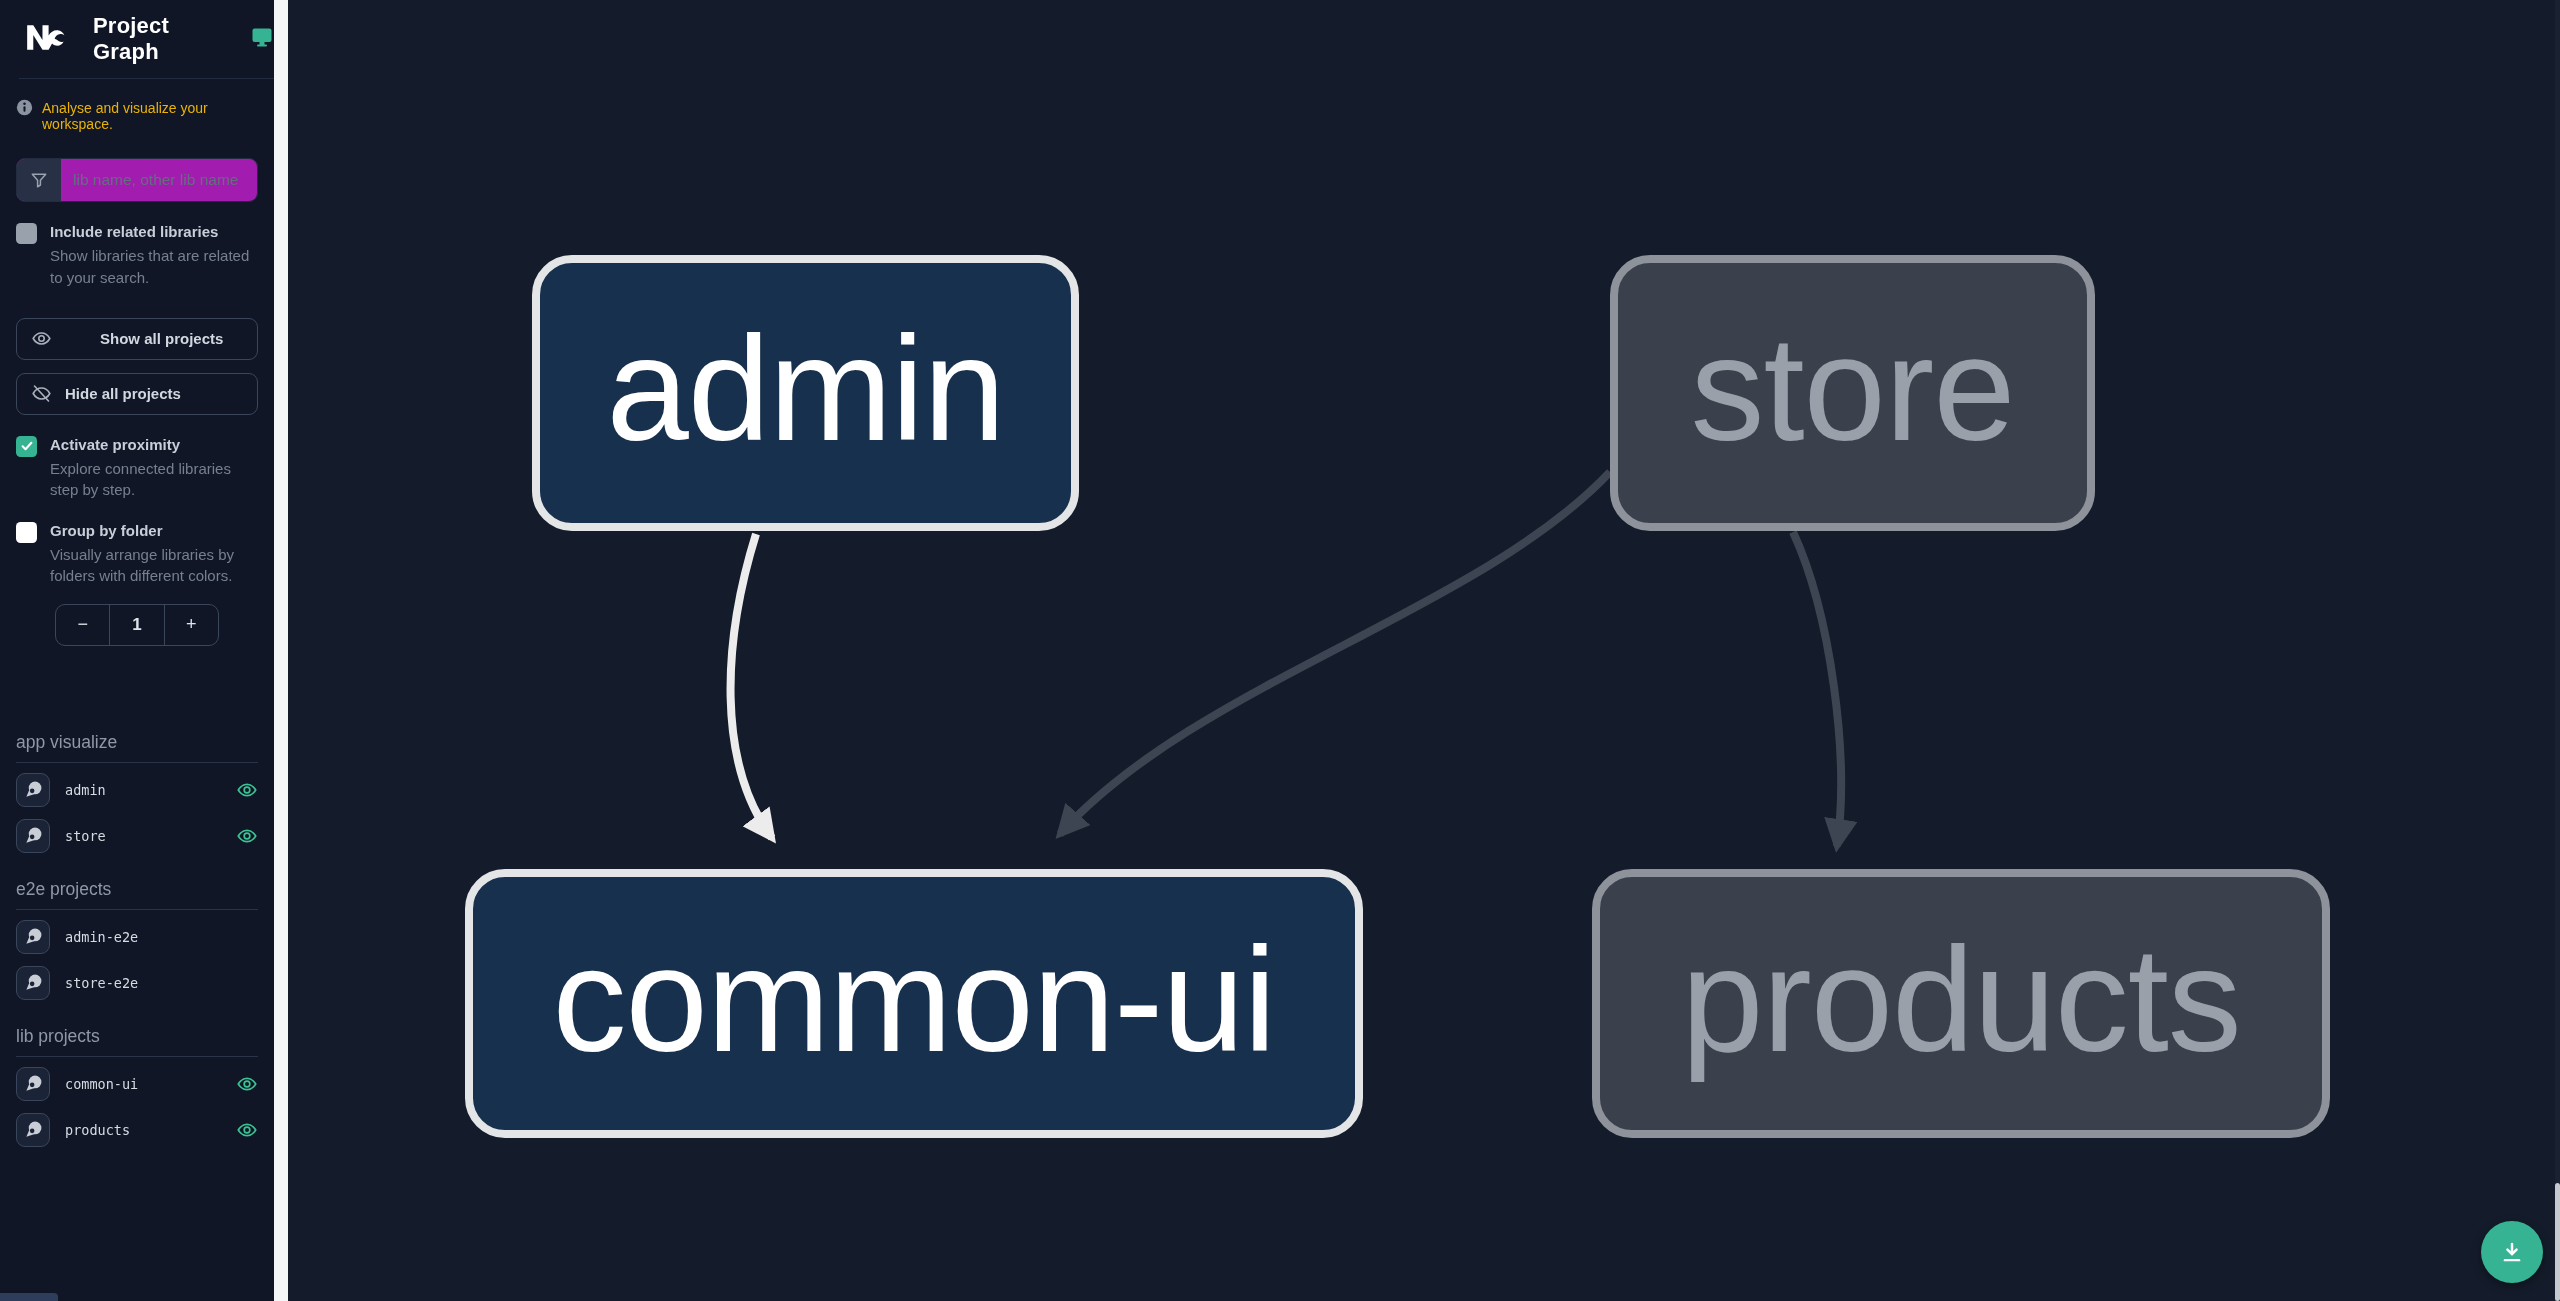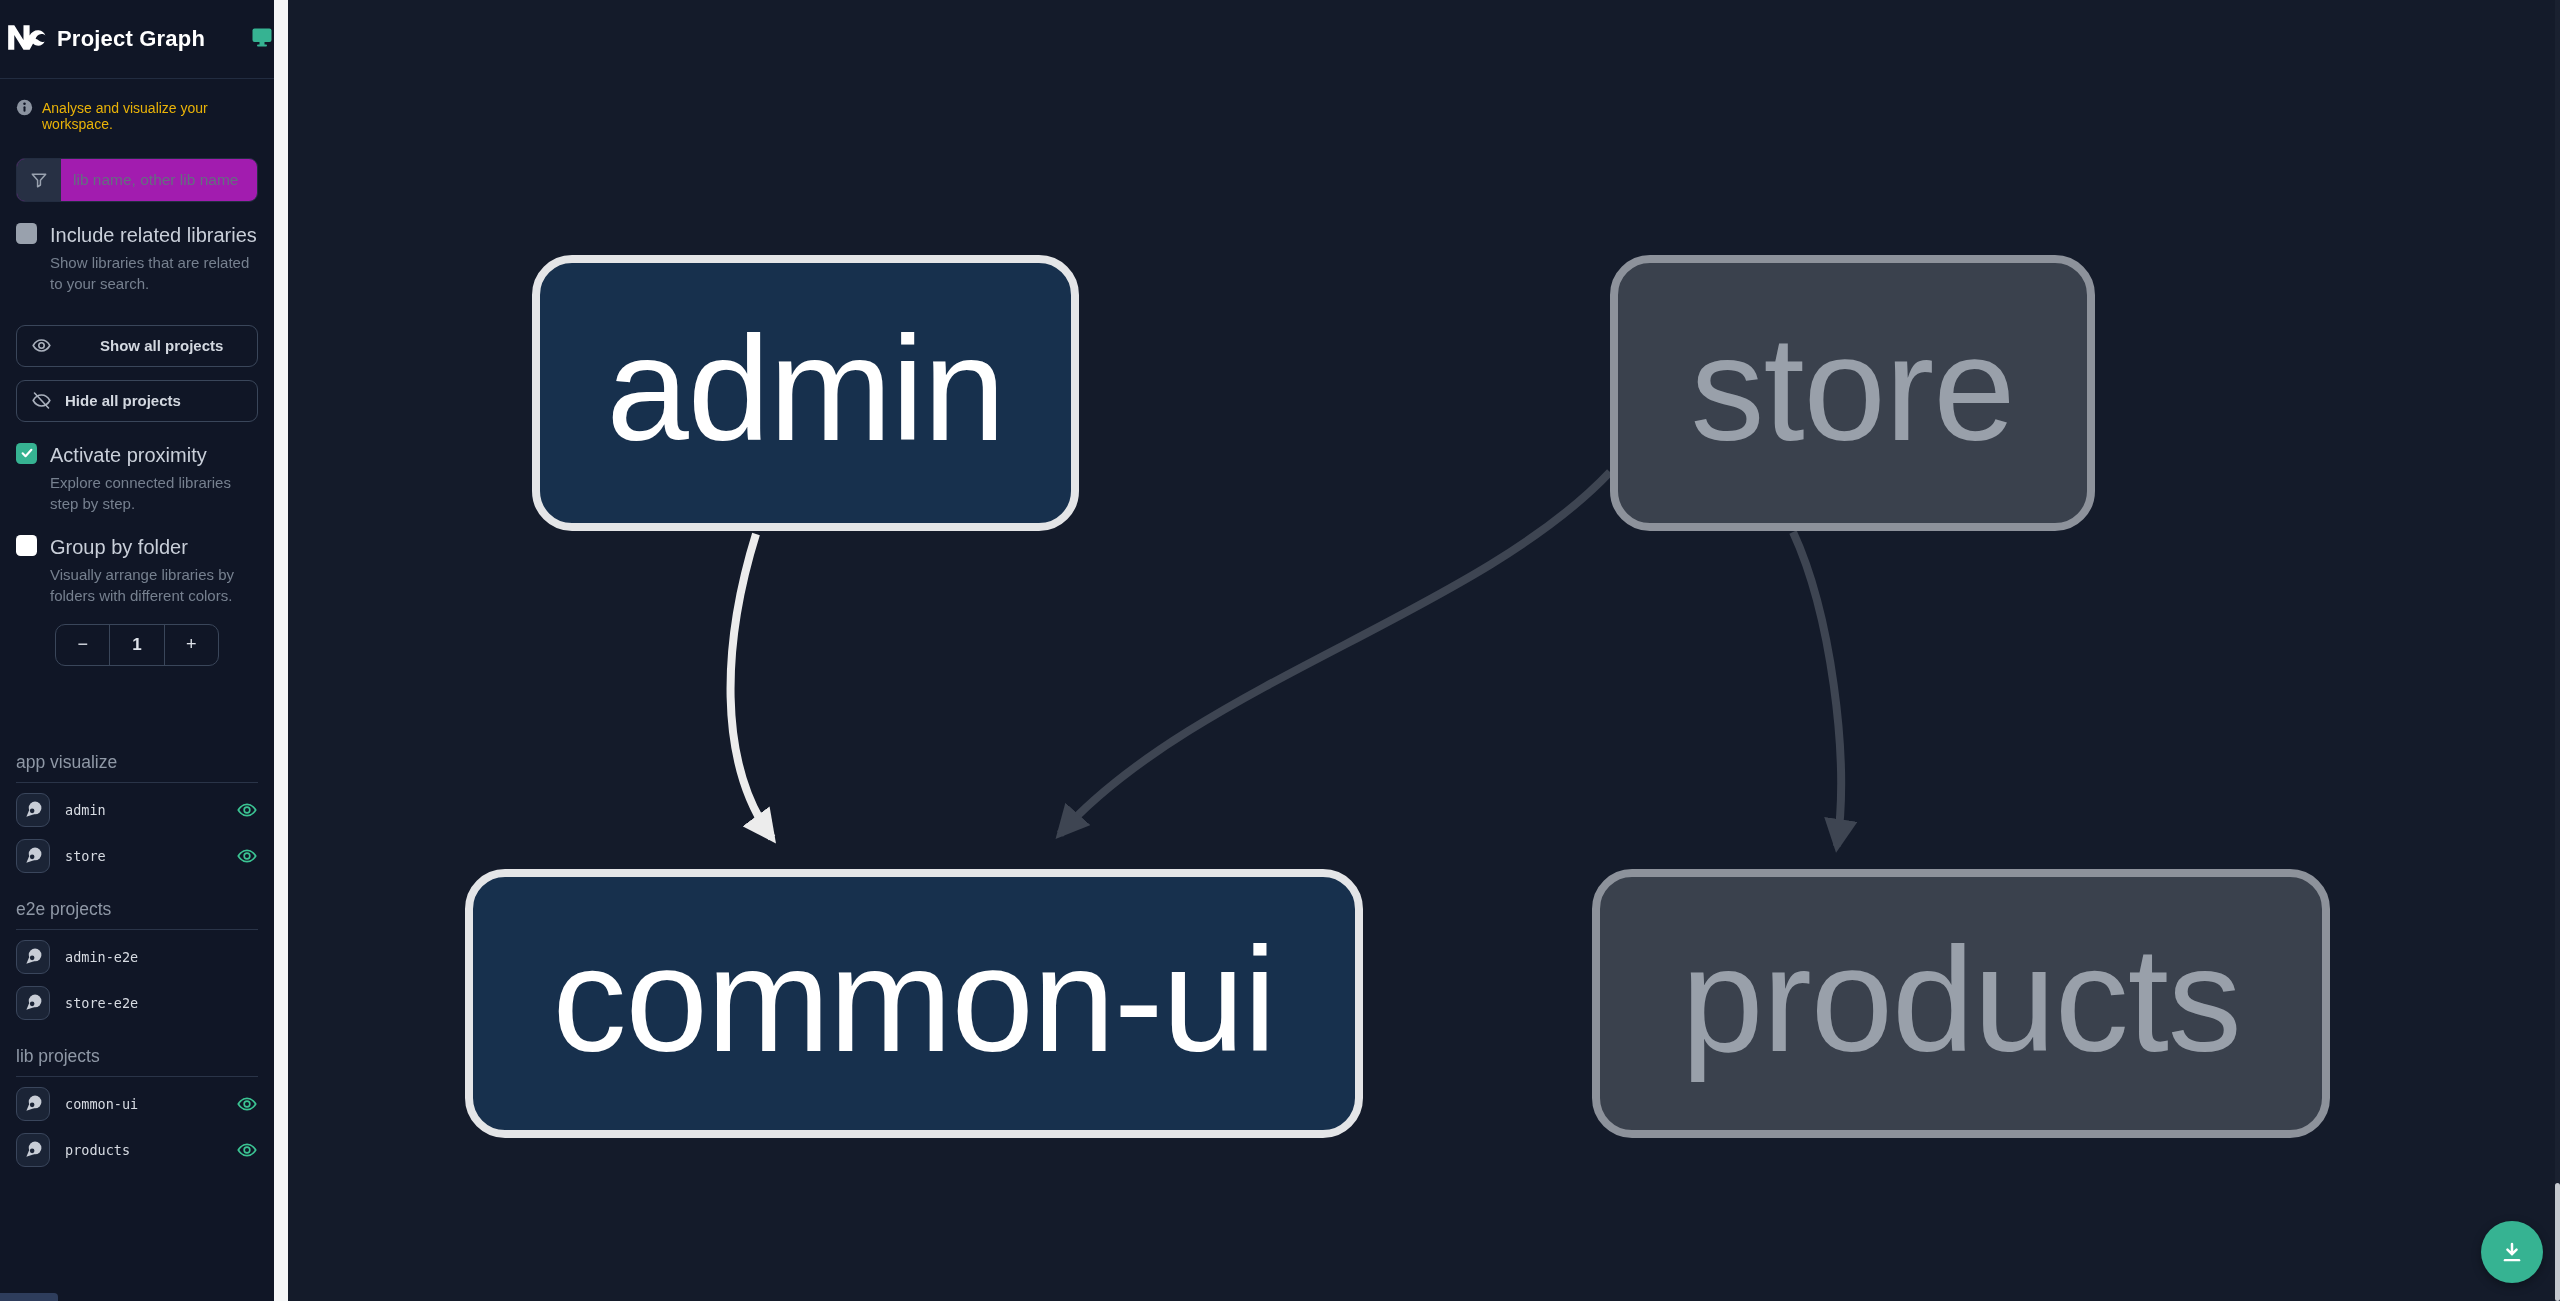--- a/index.html
+++ b/index.html
@@ -13,22 +13,22 @@
 
   
   .sidebar {
     position: relative; flex: 0 0 274px; width: 274px; height: 100%;
     background: var(--c-sidebar-bg, #101626);
     color: #c9cfd9; overflow: hidden; display: flex; flex-direction: column;
   }
   .gutter { flex: 0 0 14px; background: var(--c-gutter, #f5f6f7); }
 
   .sb-header {
-    display: flex; align-items: center; gap: 8px;
-    height: 79px; padding: 0 0; border-bottom: 1px solid #222c40;
+    display: flex; align-items: center; gap: 25px;
+    height: 79px; padding: 0 0; border-bottom: 1px solid #222c40; margin-left: 19px;
   }
   .sb-title { font-size: 22px; font-weight: 700; color: #ffffff; letter-spacing: .2px; }
   .sb-header .monitor { margin-left: auto; }
 
   .sb-tagline {
     display: flex; align-items: flex-start; gap: 9px;
     padding: 21px 16px 0; font-size: 14px; color: #eab308;
   }
   .sb-tagline svg { flex: none; margin-top: -1px; }
 
@@ -47,21 +47,21 @@
   .sb-search input::placeholder { color: #646e80; }
 
   .option { display: flex; align-items: flex-start; gap: 13px; padding: 0 16px; margin-top: 20px; }
   .checkbox { width: 21px; height: 21px; border-radius: 4.5px; flex: none; margin-top: 1px; }
   .checkbox.gray  { background: #99a1ad; }
   .checkbox.white { background: #ffffff; }
   .checkbox.checked {
     background: var(--c-accent, #36b392);
     display: flex; align-items: center; justify-content: center;
   }
-  .option .opt-label { font-size: 20px; font-weight: 400; color: #c9cfd9; line-height: 1.35; }
+  .option .opt-label { font-size: 15px; font-weight: 700; color: #c9cfd9; line-height: 1.35; }
   .option .opt-desc  { font-size: 15px; color: #76808f; line-height: 1.42; margin-top: 3px; max-width: 206px; }
 
   .sb-btn {
     margin: 13px 16px 0; height: 42px; width: 242px;
     border: 1px solid #3a465a; border-radius: 9px; background: transparent;
     display: flex; align-items: center; gap: 13px; padding: 0 14px;
     color: #d3d8e0; font-size: 15px; font-weight: 700; font-family: inherit; cursor: pointer;
   }
   .sb-btn.first { margin-top: 30px; gap: 48px; }
 

